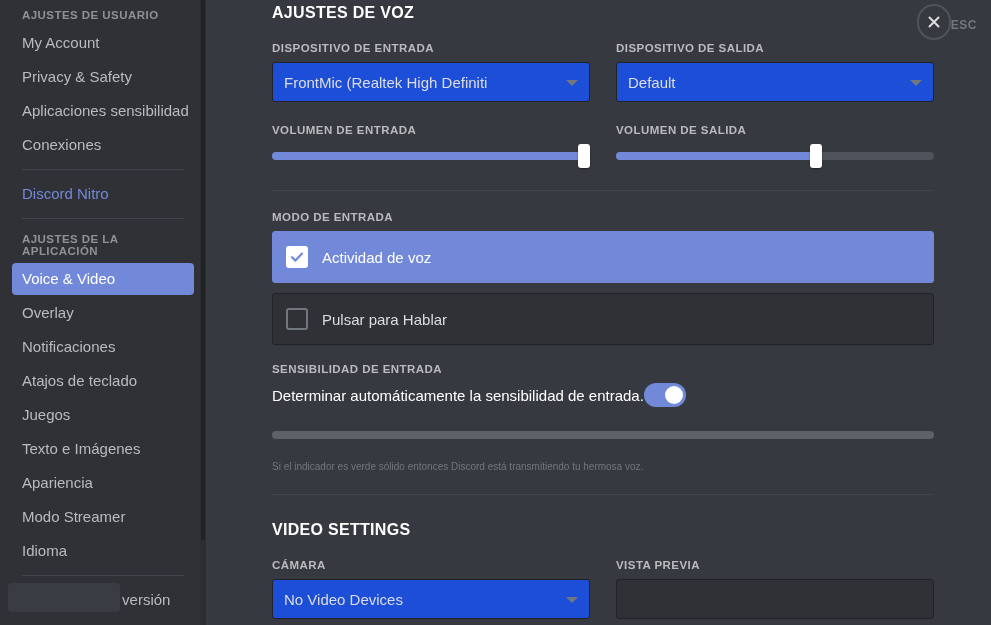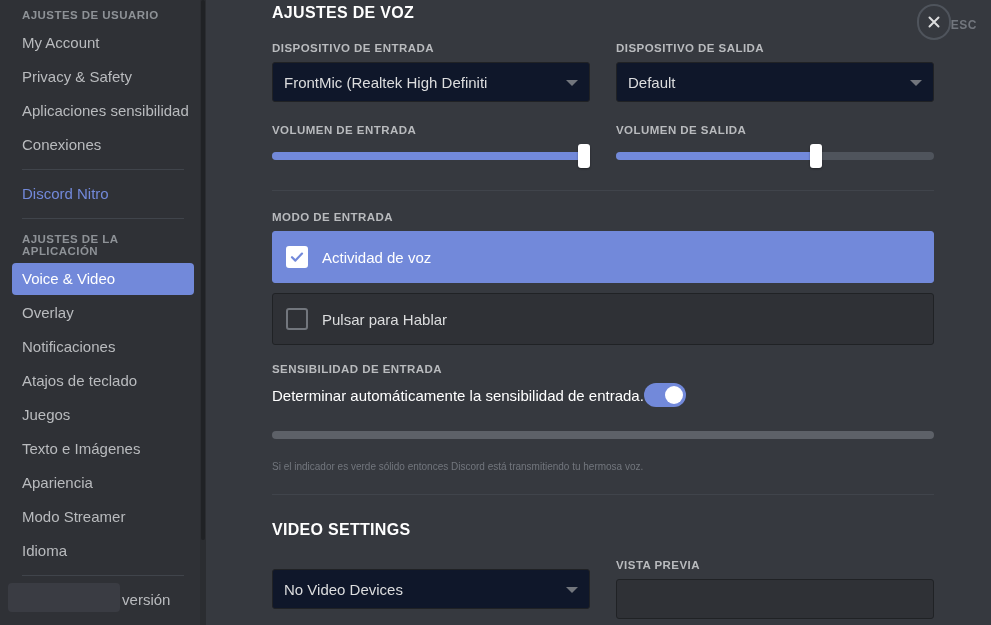--- a/index.html
+++ b/index.html
@@ -72,21 +72,21 @@
   }
   .field-label {
     font-size: 11.5px; font-weight: bold; letter-spacing: .45px;
     color: #b9bbbe; text-transform: uppercase; margin-bottom: 8px;
   }
   .row2 { display: flex; gap: 26px; align-items: center; }
   .col { flex: 1 1 0; min-width: 0; }
 
   .select {
     position: relative;
-    height: 40px; background: #0f172a;
+    height: 40px; background: #1d4ed8;
     border: 1px solid #202225; border-radius: 3px;
     display: flex; align-items: center;
     padding: 0 32px 0 11px;
     cursor: pointer;
   }
   .select .val {
     font-size: 15px; color: #dcddde;
     white-space: nowrap; overflow: hidden; text-overflow: clip;
   }
   .caret {
@@ -295,20 +295,21 @@
         <div class="meter"></div>
         <div class="hint">Si el indicador es verde sólido entonces Discord está transmitiendo tu hermosa voz.</div>
       </div>
 
       <div class="hr"></div>
 
       <div style="margin-top:26px">
         <div class="section-title">VIDEO SETTINGS</div>
         <div class="row2">
           <div class="col">
+            <div class="field-label">CÁMARA</div>
             <div class="select">
               <span class="val">No Video Devices</span>
               <span class="caret"></span>
             </div>
           </div>
           <div class="col">
             <div class="field-label">VISTA PREVIA</div>
             <div class="preview-box"></div>
           </div>
         </div>

